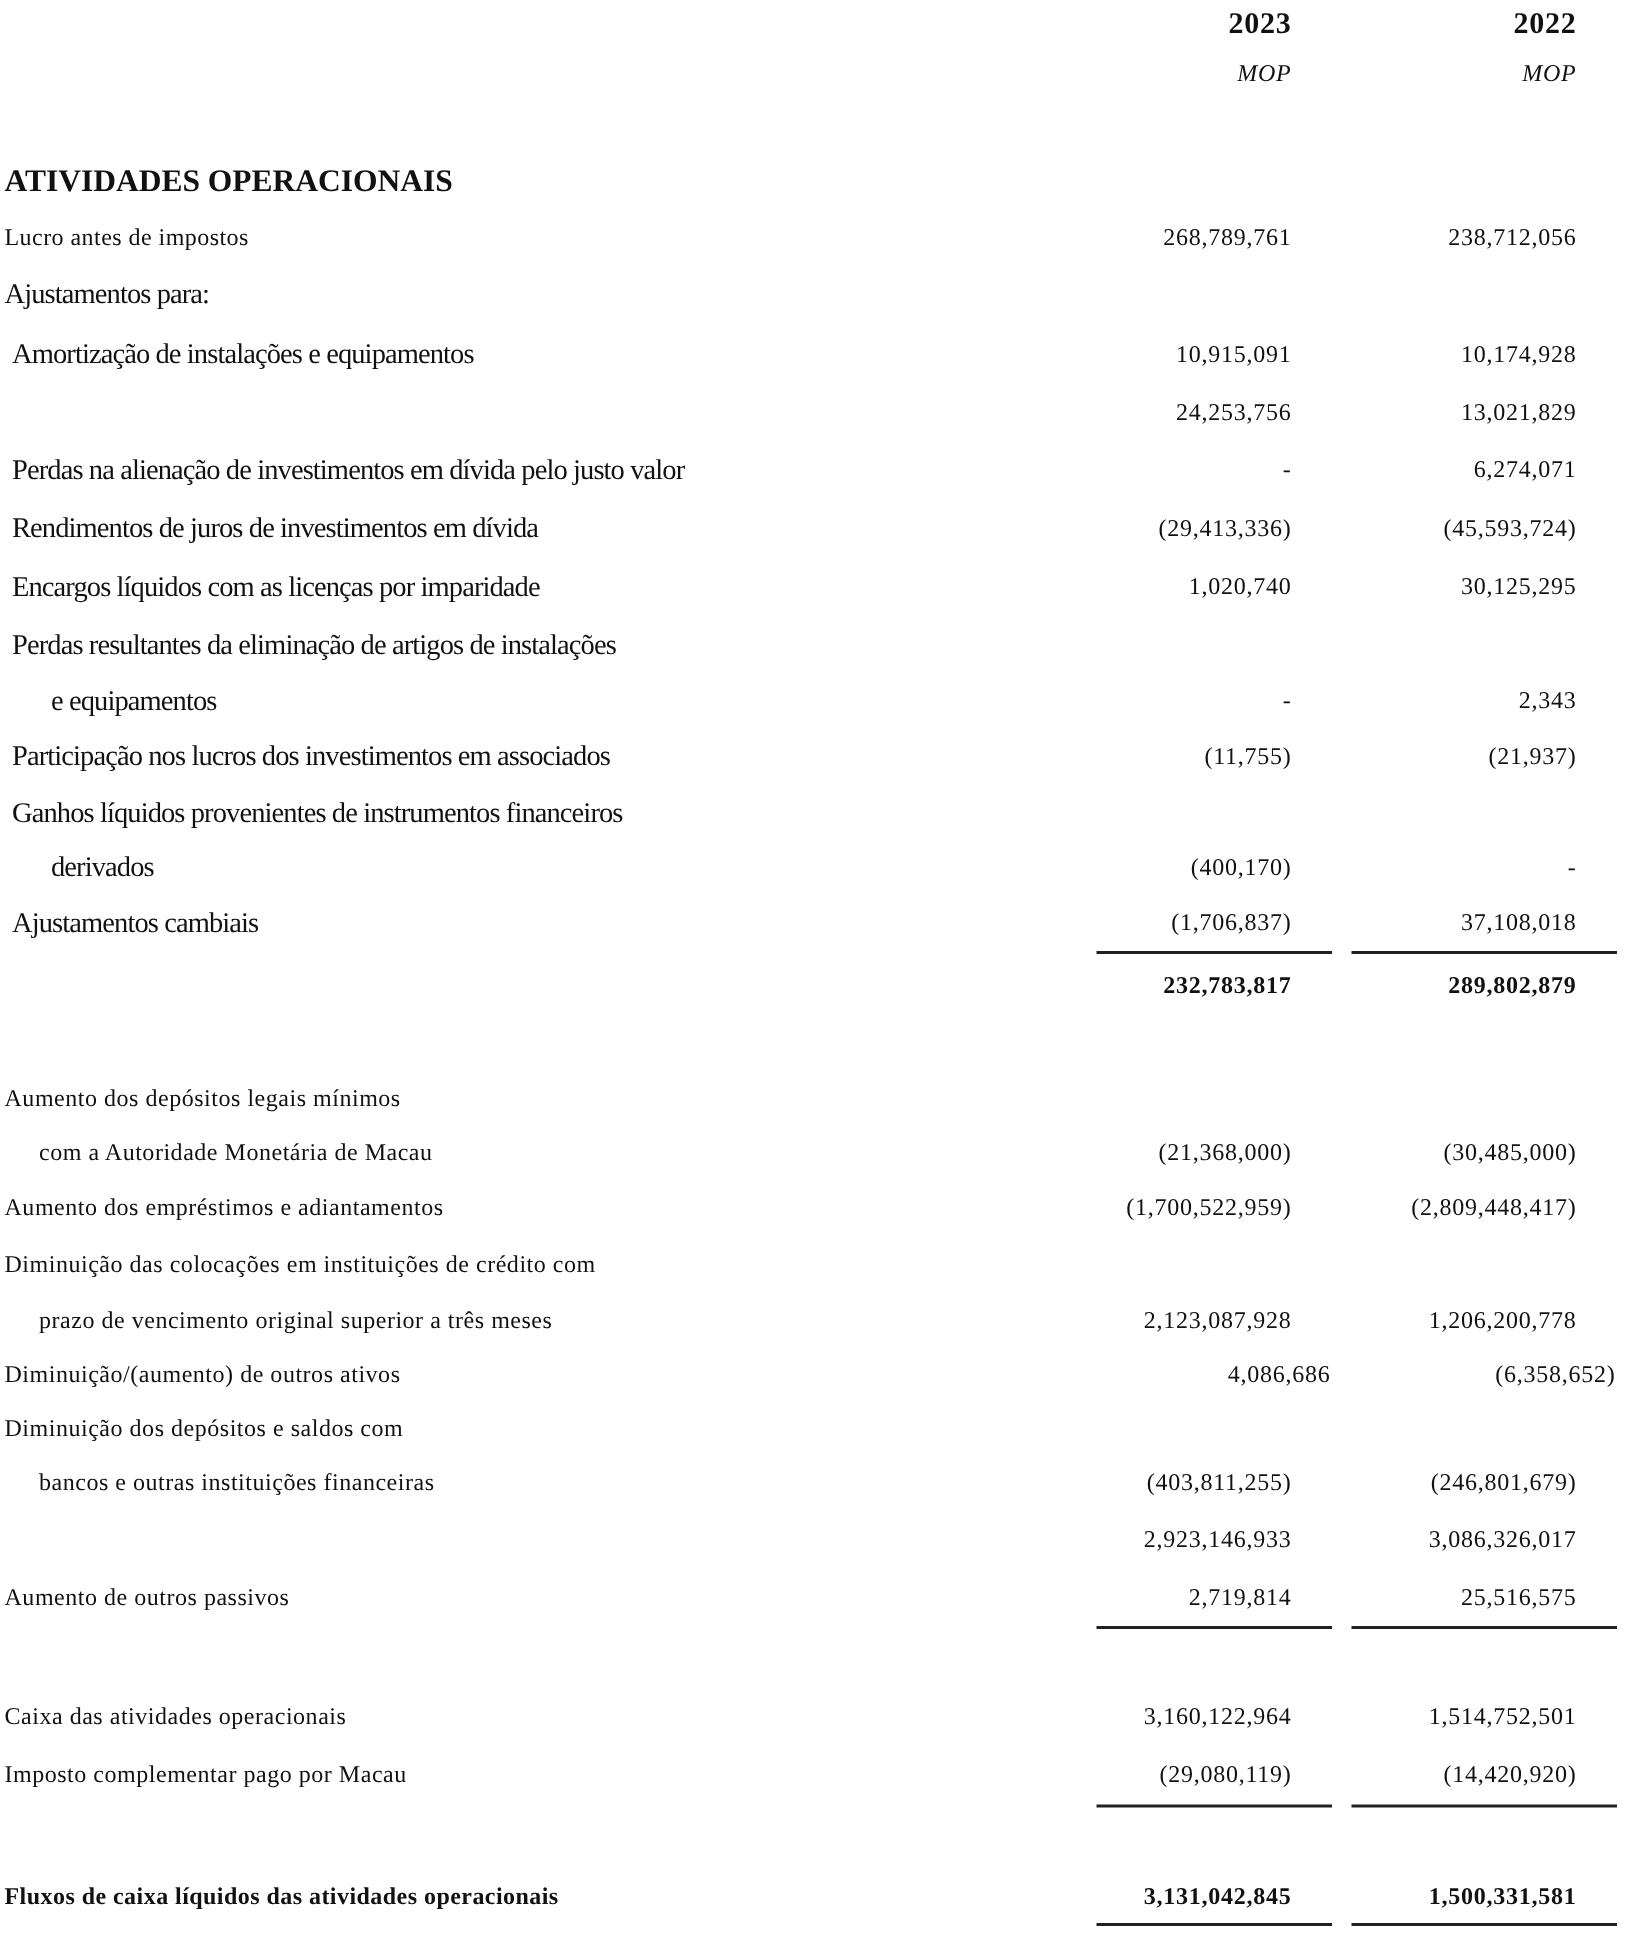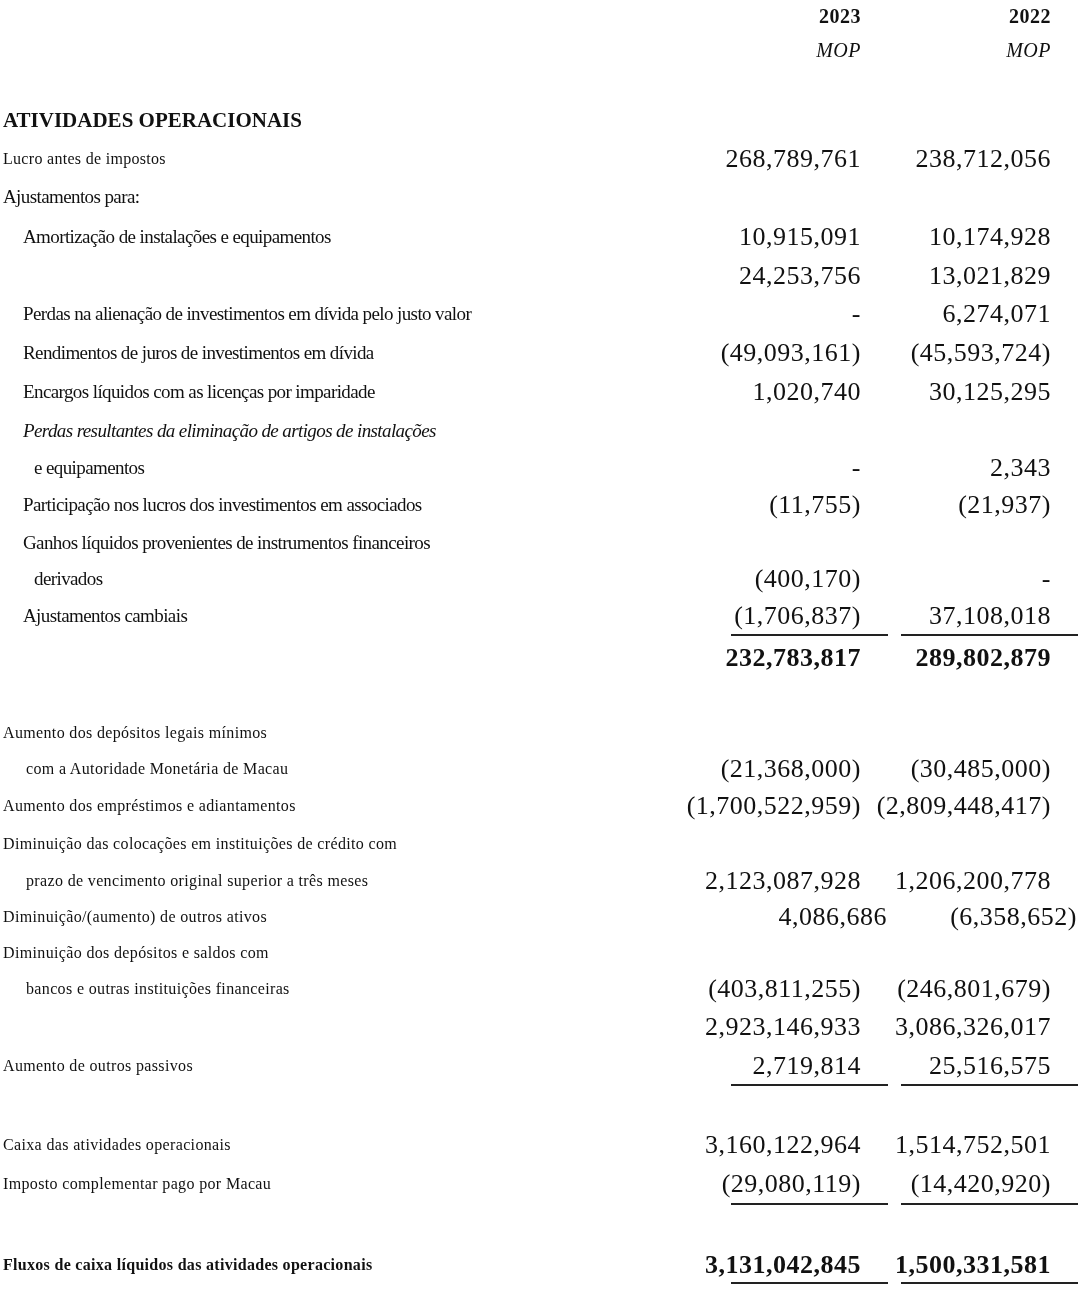--- a/index.html
+++ b/index.html
@@ -1,32 +1,32 @@
 <!DOCTYPE html>
 <html><head>
 <meta charset="utf-8">
 <style>
   html, body { margin: 0; padding: 0; background: #ffffff; }
   body { width: 1084px; height: 1294px; position: relative; overflow: hidden;
          font-family: "Liberation Serif", "DejaVu Serif", serif; color: #111111; }
   .row { position: absolute; left: 0; width: 1060px; height: 30px; }
   .lbl { position: absolute; white-space: nowrap; font-size: 16px; line-height: 24px; top: 0; }
   .lbl.cond { font-size: 19px; letter-spacing: -0.6px; }
-  .lbl.i1 { left: 23px; }
+  .lbl.i1 { left: 8px; }
   .lbl.i2 { left: 34px; }
   .lbl.i0 { left: 3px; }
   .lbl.i0w { left: 3px; letter-spacing: 0.35px; }
   .lbl.i2w { left: 26px; letter-spacing: 0.35px; }
-  .num { position: absolute; top: 0; font-size: 26px; line-height: 24px; text-align: right;
+  .num { position: absolute; top: 0; font-size: 16px; line-height: 24px; text-align: right;
          white-space: nowrap; letter-spacing: 0.5px; }
   .c1 { right: 199px; width: 200px; }
   .c2 { right: 9px; width: 200px; }
   .bold { font-weight: bold; }
   .hdr-year { font-weight: bold; font-size: 20px; }
-  .hdr-cur { font-style: italic; font-size: 20px; }
+  .hdr-cur { font-style: italic; font-size: 16px; }
   .rule { position: absolute; height: 2px; background: #222; }
   .r1 { left: 731px; width: 157px; }
   .r2 { left: 901px; width: 177px; }
 </style>
 </head>
 <body>
 
 <div class="row" style="top:4px;">
   <span class="num c1 hdr-year">2023</span>
   <span class="num c2 hdr-year">2022</span>
@@ -59,29 +59,29 @@
   <span class="num c1">24,253,756</span>
   <span class="num c2">13,021,829</span>
 </div>
 <div class="row" style="top:302px;">
   <span class="lbl i1 cond">Perdas na alienação de investimentos em dívida pelo justo valor</span>
   <span class="num c1">-</span>
   <span class="num c2">6,274,071</span>
 </div>
 <div class="row" style="top:341px;">
   <span class="lbl i1 cond">Rendimentos de juros de investimentos em dívida</span>
-  <span class="num c1">(49,093,161)</span>
+  <span class="num c1">(29,413,336)</span>
   <span class="num c2">(45,593,724)</span>
 </div>
 <div class="row" style="top:380px;">
   <span class="lbl i1 cond">Encargos líquidos com as licenças por imparidade</span>
   <span class="num c1">1,020,740</span>
   <span class="num c2">30,125,295</span>
 </div>
-<div class="row" style="top:419px;font-style:italic;">
+<div class="row" style="top:419px;">
   <span class="lbl i1 cond">Perdas resultantes da eliminação de artigos de instalações</span>
 </div>
 <div class="row" style="top:456px;">
   <span class="lbl i2 cond">e equipamentos</span>
   <span class="num c1">-</span>
   <span class="num c2">2,343</span>
 </div>
 <div class="row" style="top:493px;">
   <span class="lbl i1 cond">Participação nos lucros dos investimentos em associados</span>
   <span class="num c1">(11,755)</span>

